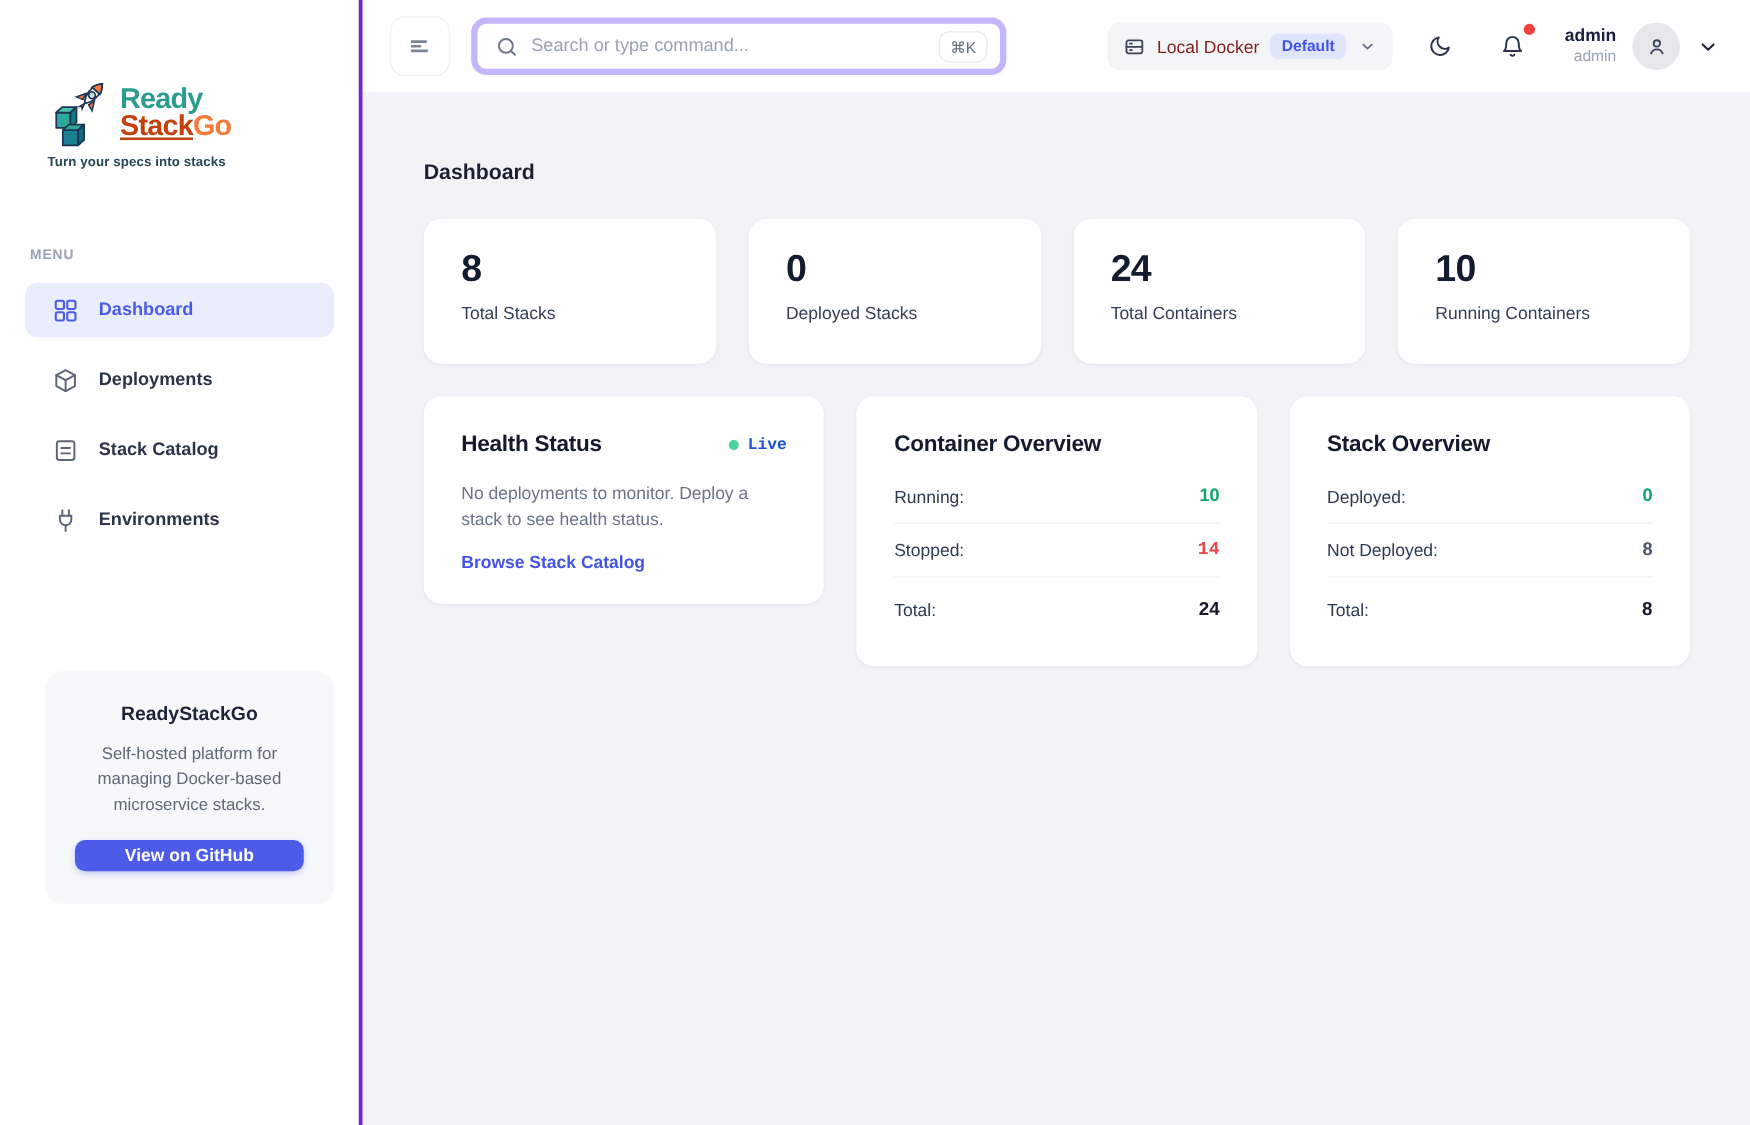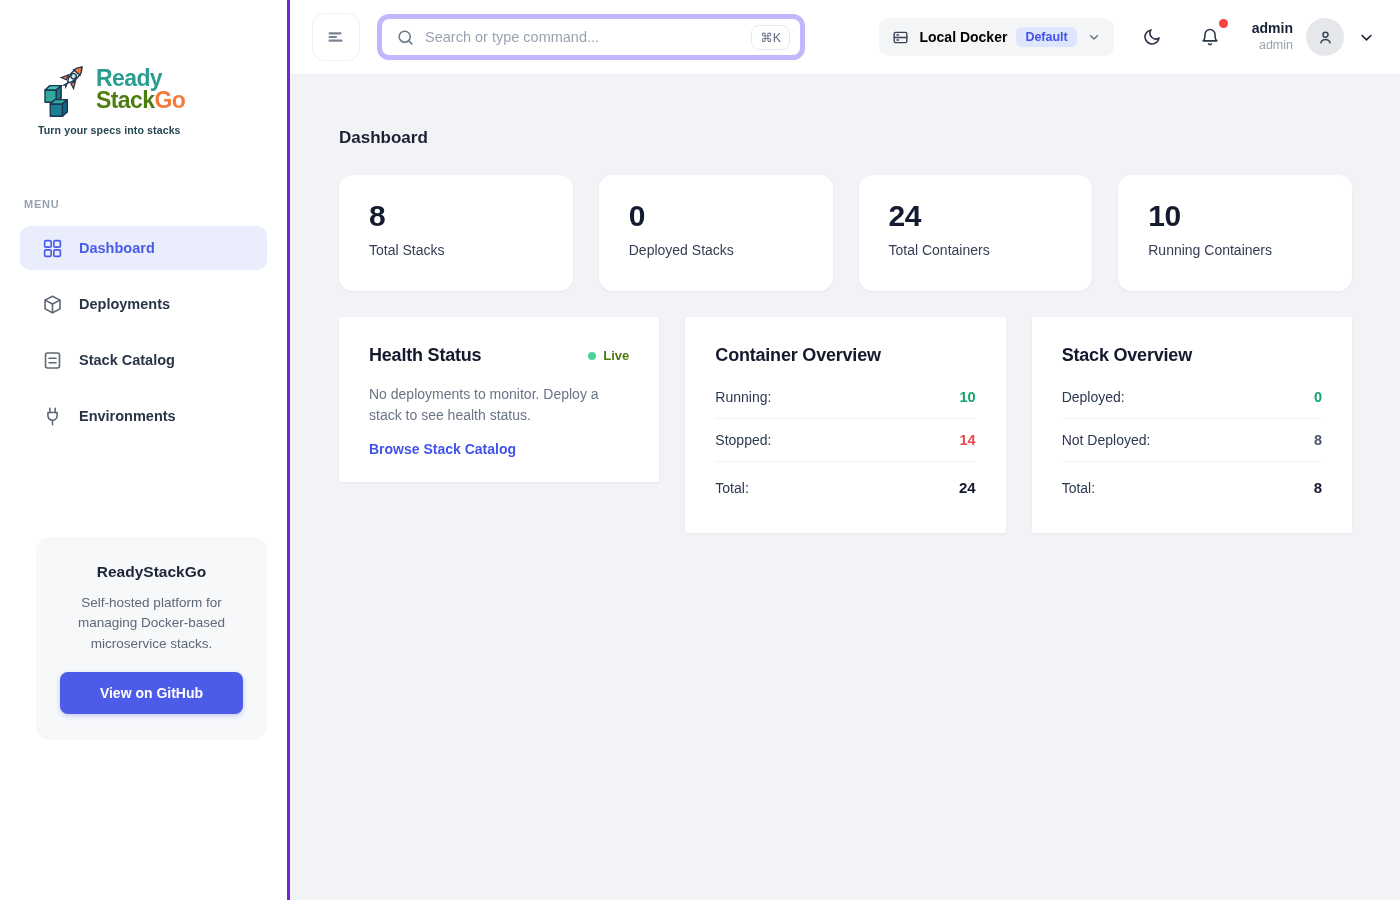--- a/index.html
+++ b/index.html
@@ -7,53 +7,53 @@
   body { font-family:"Liberation Sans", sans-serif; background:#f1f3f6; color:#1b2233; }
   .app { display:flex; width:1400px; height:900px; overflow:hidden; }
 
   
   .sidebar { width:290px; min-width:290px; background:#ffffff; border-right:3px solid #6d28d9; position:relative; height:100%; }
   .logo { margin:58px 0 0 38px; width:170px; }
   .logo-row { display:flex; align-items:flex-end; gap:2px; }
   .logo-mark { width:56px; height:64px; flex:none; }
   .logo-text { line-height:0.98; padding-bottom:10px; }
   .logo-text .ln { font-size:23px; font-weight:800; letter-spacing:-0.6px; }
-  .t-teal { color:#2a9d8f; } .t-navy { color:#4d7c0f; } .t-orange { color:#f4793b; }
+  .t-teal { color:#2a9d8f; } .t-navy { color:#c2410c;text-decoration:underline; } .t-orange { color:#f4793b; }
   .tagline { font-size:10.6px; font-weight:700; color:#264653; margin-top:2px; letter-spacing:0.1px; }
 
   .menu-label { margin:62px 0 16px 24px; font-size:11px; font-weight:700; letter-spacing:0.8px; color:#98a1b0; }
   .nav { padding:0 20px; }
   .nav-item { display:flex; align-items:center; gap:16px; height:44px; padding:0 16px 0 22px; border-radius:10px;
               margin-bottom:12px; font-size:14.5px; font-weight:600; color:#2b3447; cursor:pointer; }
   .nav-item .nicon { width:21px; height:21px; color:#5d6778; flex:none; }
   .nav-item.active { background:#e9edfc; color:#4a5be8; }
   .nav-item.active .nicon { color:#4a5be8; }
 
   .promo { position:absolute; left:36px; right:20px; top:537px; background:#f7f8fa; border-radius:14px; padding:26px 24px; text-align:center; }
   .promo-title { font-size:15.5px; font-weight:800; color:#1c2438; }
   .promo-desc { margin-top:12px; font-size:13.5px; line-height:1.5; color:#5d6878; }
-  .promo-btn { margin-top:18px; width:100%; height:42px; border:none; border-radius:8px; background:#4c5be8; color:#ffffff;
+  .promo-btn { margin-top:18px; width:100%; height:25px; border:none; border-radius:8px; background:#4c5be8; color:#ffffff;
                font-family:inherit; font-size:14px; font-weight:700; cursor:pointer; box-shadow:0 2px 5px rgba(76,91,232,0.3); }
 
   
   .main { flex:1; display:flex; flex-direction:column; height:100%; }
   .topbar { height:75px; min-height:75px; background:#ffffff; border-bottom:1px solid #edeff3; display:flex; align-items:center; padding:0 24px 0 22px; }
   .icon-btn { width:48px; height:48px; border-radius:12px; border:1px solid #eef0f4; background:#fff; display:flex; align-items:center; justify-content:center; cursor:pointer; }
   .icon-btn svg { width:22px; height:22px; color:#7a8494; }
   .search { margin-left:17px; width:428px; height:46px; border:5px solid #c4b5fd; border-radius:12px; background:#fff;
             display:flex; align-items:center; padding:0 10px 0 14px; gap:10px; box-shadow:0 1px 2px rgba(16,24,40,0.03); }
   .search svg { width:19px; height:19px; color:#6e7888; flex:none; }
   .search input { flex:1; border:none; outline:none; font-family:inherit; font-size:14.5px; color:#2b3447; background:transparent; }
   .search input::placeholder { color:#9aa3b2; }
   .kbd { border:1px solid #e7eaee; border-radius:8px; padding:4px 8px; font-size:12.5px; color:#5f6b7c; background:#fff; white-space:nowrap; }
   .tb-spacer { flex:1; }
 
   .env-pill { display:flex; align-items:center; gap:9px; height:38px; padding:0 12px; background:#f4f5f7; border-radius:10px; cursor:pointer; }
   .env-pill .eicon { width:19px; height:19px; color:#3a4458; }
-  .env-name { font-size:14px; font-weight:700; color:#000000;text-align:right; }
+  .env-name { font-size:14px; font-weight:400; color:#7f1d1d;text-align:right; }
   .env-badge { background:#dfe5fc; color:#4355e8; font-size:12.5px; font-weight:700; border-radius:6px; padding:3px 9px; }
   .chev { width:16px; height:16px; color:#5f6b7c; }
 
   .tb-icon { background:none; border:none; cursor:pointer; padding:6px; position:relative; display:flex; }
   .tb-icon svg { width:20px; height:20px; color:#2b3447; }
   .moon-btn { margin-left:22px; }
   .bell-btn { margin-left:26px; }
   .bell-dot { position:absolute; top:-2px; right:-2px; width:9px; height:9px; border-radius:50%; background:#f4433c; }
   .user-text { margin-left:26px; text-align:right; line-height:1.25; }
   .user-name { font-size:14px; font-weight:800; color:#16203a; }
@@ -65,35 +65,35 @@
 
   .content { flex:1; padding:53px 48px 0 49px; overflow:hidden; }
   .page-title { font-size:17px; font-weight:800; color:#1b2133; }
 
   .stats { margin-top:27px; display:grid; grid-template-columns:repeat(4,1fr); gap:26px; }
   .stat-card { background:#fff; border-radius:14px; height:116px; padding:24px 30px; box-shadow:0 1px 3px rgba(20,24,40,0.05); }
   .stat-value { font-size:30px; font-weight:800; letter-spacing:-0.5px; color:#131b2e; }
   .stat-label { margin-top:9px; font-size:14px; color:#333e54; }
 
   .overview { margin-top:26px; display:grid; grid-template-columns:repeat(3,1fr); gap:26px; align-items:start; }
-  .ov-card { background:#fff; border-radius:2px; padding:28px 30px 24px; box-shadow:0 1px 3px rgba(20,24,40,0.05); }
+  .ov-card { background:#fff; border-radius:14px; padding:28px 30px 24px; box-shadow:0 1px 3px rgba(20,24,40,0.05); }
   .ov-head { display:flex; align-items:center; justify-content:space-between; }
   .ov-title { font-size:18px; font-weight:800; color:#15192d; letter-spacing:-0.2px; }
-  .live { display:flex; align-items:center; gap:7px; font-size:13px; font-weight:600; color:#4d7c0f; }
+  .live { display:flex; align-items:center; gap:7px; font-size:13px; font-weight:600; color:#1d4ed8;font-family:Liberation Mono, monospace; }
   .live-dot { width:8px; height:8px; border-radius:50%; background:#4ad39b; }
   .hs-msg { margin-top:18px; font-size:14px; line-height:1.5; color:#6a7486; }
   .hs-link { display:inline-block; margin-top:15px; font-size:14px; font-weight:700; color:#4353e8; text-decoration:none; cursor:pointer; }
 
   .ov-rows { margin-top:10px; }
   .ov-row { display:flex; align-items:center; justify-content:space-between; padding:13px 0; }
   .ov-row.bordered { border-bottom:1px solid #f1f2f5; }
   .ov-row.total { padding-top:17px; }
   .ov-label { font-size:14px; color:#2d3950; }
   .ov-val { font-size:14.5px; font-weight:700; }
-  .v-green { color:#10a56b; } .v-red { color:#e5484d; } .v-strong { color:#15192d; font-size:15px; font-weight:800; } .v-muted { color:#4a5568; font-weight:600; }
+  .v-green { color:#10a56b; } .v-red { color:#e5484d;font-family:Liberation Mono, monospace; } .v-strong { color:#15192d; font-size:15px; font-weight:800; } .v-muted { color:#4a5568; font-weight:600; }
 </style>
 </head>
 <body>
 
 <div class="app">
 
   <aside class="sidebar">
 
     <div class="logo">
       <div class="logo-row">

